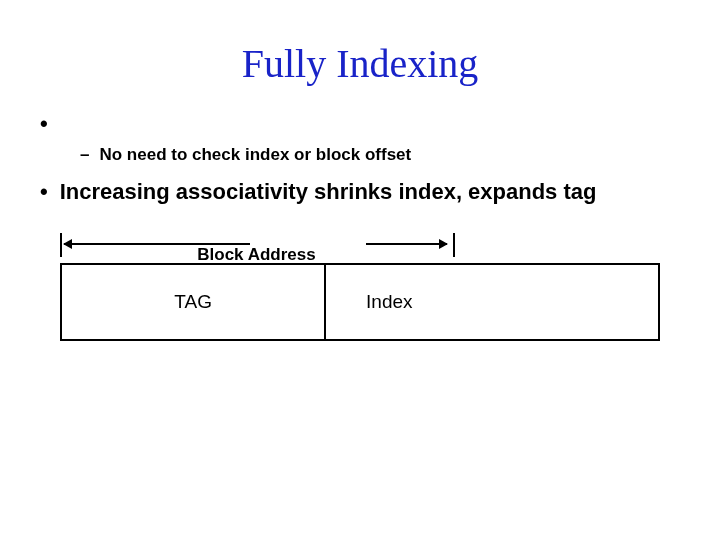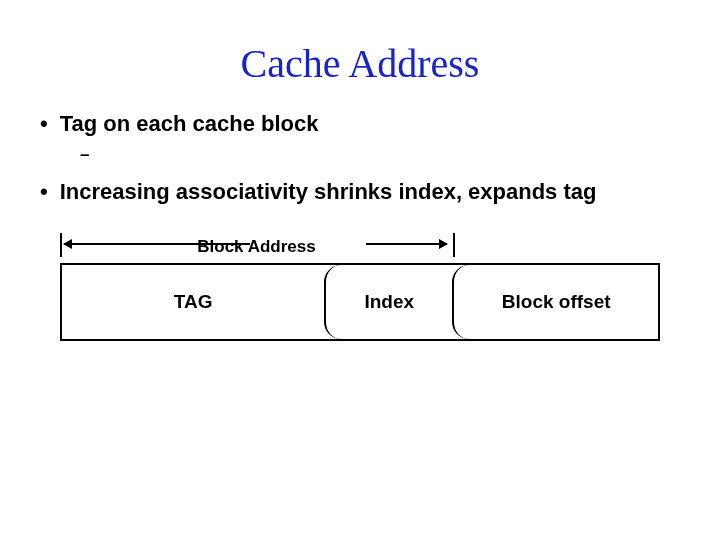--- a/index.html
+++ b/index.html
@@ -47,21 +47,21 @@
       height: 26px;
       margin-bottom: 4px;
     }
     .ba-label {
       position: absolute;
       left: 0;
       width: 65.5%;
       text-align: center;
       font-size: 17px;
       font-weight: bold;
-      top: 4px;
+      top: 12px;
     }
     .ba-tick {
       position: absolute;
       width: 2px;
       height: 24px;
       background: #000;
       top: 0;
     }
     .ba-arrow {
       position: absolute;
@@ -82,62 +82,60 @@
     .fields {
       display: flex;
       border: 2px solid #000;
       height: 78px;
     }
     .field {
       display: flex;
       align-items: center;
       justify-content: center;
       font-size: 19px;
-      font-weight: bold;
-      border-radius: 17px;
+      font-weight: normal;
     }
     .field + .field { border-left: 2px solid #000; }
     .f-tag { flex: 0 0 44%; }
     .f-index { flex: 0 0 21.5%; }
     .f-offset { flex: 1; }
     .notes {
       margin-top: 40px;
       margin-left: 30px;
       font-size: 21px;
       line-height: 1.35;
     }
   </style>
 </head>
 <body>
 
-<h1 class="title">Cache Address</h1>
+<h1 class="title">Fully Indexing</h1>
 
 <div class="bullets">
   <div class="l1">
     <span class="dot">•</span>
-    <span>Tag on each cache block</span>
   </div>
   <div class="l2">
     <span class="dash">–</span>
+    <span>No need to check index or block offset</span>
   </div>
   <div class="l1">
     <span class="dot">•</span>
     <span>Increasing associativity shrinks index, expands tag</span>
   </div>
 </div>
 
 <div class="diagram-wrap">
   <div class="block-address-bar">
     <div class="ba-tick" style="left:0"></div>
     <div class="ba-arrow left" style="left:4px; width:31%"></div>
     <div class="ba-label">Block Address</div>
     <div class="ba-arrow right" style="left:51%; width:13.5%"></div>
     <div class="ba-tick" style="left:65.5%"></div>
   </div>
   <div class="fields">
     <div class="field f-tag">TAG</div>
     <div class="field f-index">Index</div>
-    <div class="field f-offset">Block offset</div>
   </div>
 </div>
 
 <div class="notes">
 </div>
 
 </body></html>

